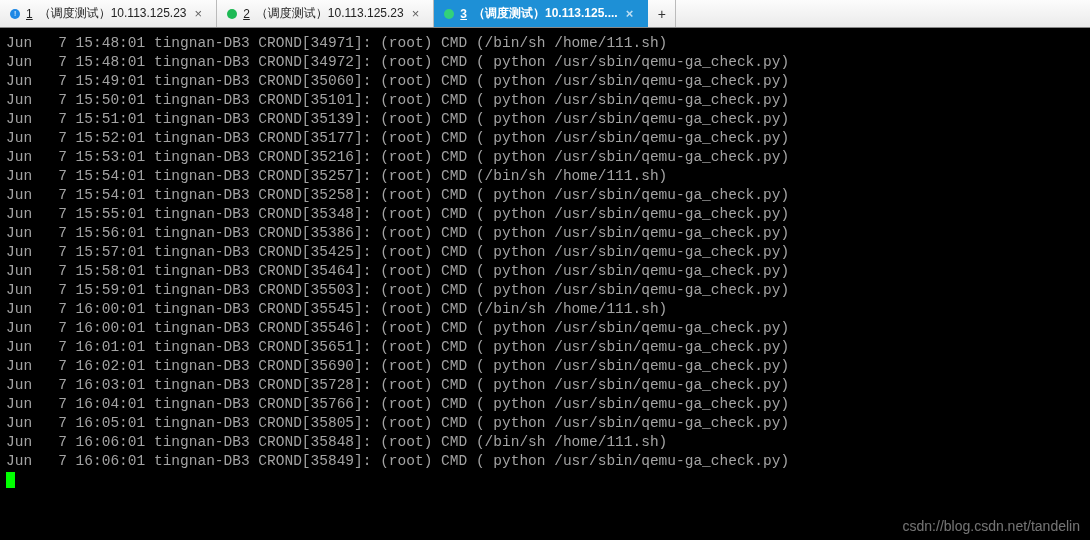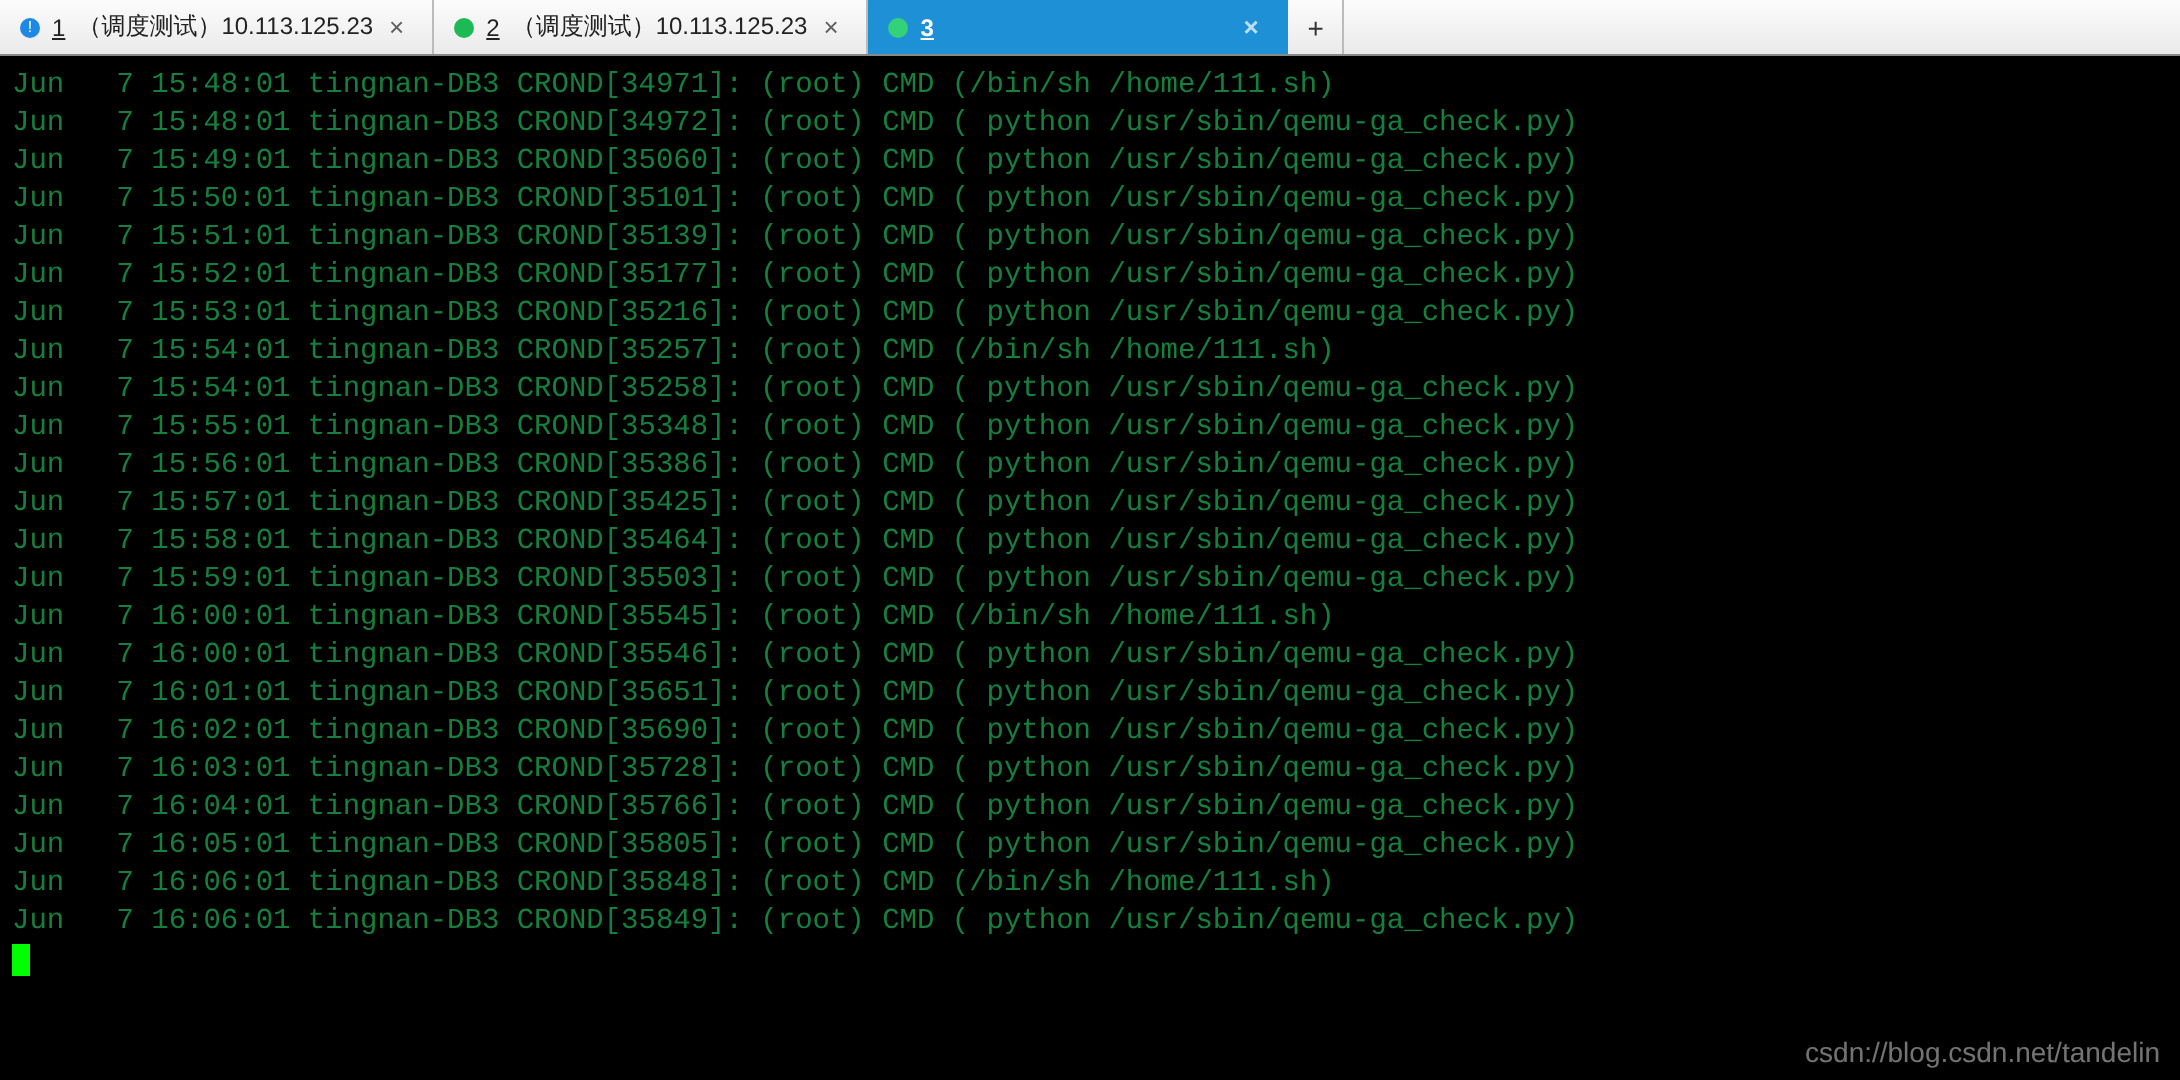--- a/index.html
+++ b/index.html
@@ -68,21 +68,21 @@
     background: linear-gradient(to bottom, #fcfcfc, #eaeaea);
     cursor: pointer;
     font-size: 14px;
     color: #333;
   }
   .tab-bar-rest { flex: 1; background: linear-gradient(to bottom, #fcfcfc, #eaeaea); }
   .terminal {
     position: absolute;
     top: 28px; left: 0; right: 0; bottom: 0;
     background: #000;
-    color: #15803d;
+    color: #a3a3a3;
     font-size: 14.5px;
     line-height: 19px;
     padding: 6px 6px;
     white-space: pre;
     letter-spacing: 0px;
   }
   .terminal .line {}
   .cursor {
     display: inline-block;
     width: 9px;
@@ -111,20 +111,21 @@
         <span>（调度测试）10.113.125.23</span>
         <span class="close">×</span>
       </div><div class="tab inactive">
         <span class="dot green"></span>
         <span class="num">2</span>
         <span>（调度测试）10.113.125.23</span>
         <span class="close">×</span>
       </div><div class="tab active">
         <span class="dot greenlt"></span>
         <span class="num">3</span>
+        <span>（调度测试）10.113.125....</span>
         <span class="close">×</span>
       </div></div>
   <div class="new-tab">
     <span>+</span>
   </div>
   <div class="tab-bar-rest"></div>
 </div>
 
 <div class="terminal" id="term-host"><div class="line">Jun   7 15:48:01 tingnan-DB3 CROND[34971]: (root) CMD (/bin/sh /home/111.sh)</div><div class="line">Jun   7 15:48:01 tingnan-DB3 CROND[34972]: (root) CMD ( python /usr/sbin/qemu-ga_check.py)</div><div class="line">Jun   7 15:49:01 tingnan-DB3 CROND[35060]: (root) CMD ( python /usr/sbin/qemu-ga_check.py)</div><div class="line">Jun   7 15:50:01 tingnan-DB3 CROND[35101]: (root) CMD ( python /usr/sbin/qemu-ga_check.py)</div><div class="line">Jun   7 15:51:01 tingnan-DB3 CROND[35139]: (root) CMD ( python /usr/sbin/qemu-ga_check.py)</div><div class="line">Jun   7 15:52:01 tingnan-DB3 CROND[35177]: (root) CMD ( python /usr/sbin/qemu-ga_check.py)</div><div class="line">Jun   7 15:53:01 tingnan-DB3 CROND[35216]: (root) CMD ( python /usr/sbin/qemu-ga_check.py)</div><div class="line">Jun   7 15:54:01 tingnan-DB3 CROND[35257]: (root) CMD (/bin/sh /home/111.sh)</div><div class="line">Jun   7 15:54:01 tingnan-DB3 CROND[35258]: (root) CMD ( python /usr/sbin/qemu-ga_check.py)</div><div class="line">Jun   7 15:55:01 tingnan-DB3 CROND[35348]: (root) CMD ( python /usr/sbin/qemu-ga_check.py)</div><div class="line">Jun   7 15:56:01 tingnan-DB3 CROND[35386]: (root) CMD ( python /usr/sbin/qemu-ga_check.py)</div><div class="line">Jun   7 15:57:01 tingnan-DB3 CROND[35425]: (root) CMD ( python /usr/sbin/qemu-ga_check.py)</div><div class="line">Jun   7 15:58:01 tingnan-DB3 CROND[35464]: (root) CMD ( python /usr/sbin/qemu-ga_check.py)</div><div class="line">Jun   7 15:59:01 tingnan-DB3 CROND[35503]: (root) CMD ( python /usr/sbin/qemu-ga_check.py)</div><div class="line">Jun   7 16:00:01 tingnan-DB3 CROND[35545]: (root) CMD (/bin/sh /home/111.sh)</div><div class="line">Jun   7 16:00:01 tingnan-DB3 CROND[35546]: (root) CMD ( python /usr/sbin/qemu-ga_check.py)</div><div class="line">Jun   7 16:01:01 tingnan-DB3 CROND[35651]: (root) CMD ( python /usr/sbin/qemu-ga_check.py)</div><div class="line">Jun   7 16:02:01 tingnan-DB3 CROND[35690]: (root) CMD ( python /usr/sbin/qemu-ga_check.py)</div><div class="line">Jun   7 16:03:01 tingnan-DB3 CROND[35728]: (root) CMD ( python /usr/sbin/qemu-ga_check.py)</div><div class="line">Jun   7 16:04:01 tingnan-DB3 CROND[35766]: (root) CMD ( python /usr/sbin/qemu-ga_check.py)</div><div class="line">Jun   7 16:05:01 tingnan-DB3 CROND[35805]: (root) CMD ( python /usr/sbin/qemu-ga_check.py)</div><div class="line">Jun   7 16:06:01 tingnan-DB3 CROND[35848]: (root) CMD (/bin/sh /home/111.sh)</div><div class="line">Jun   7 16:06:01 tingnan-DB3 CROND[35849]: (root) CMD ( python /usr/sbin/qemu-ga_check.py)</div><div class="line"><span class="cursor"></span></div></div>
 

